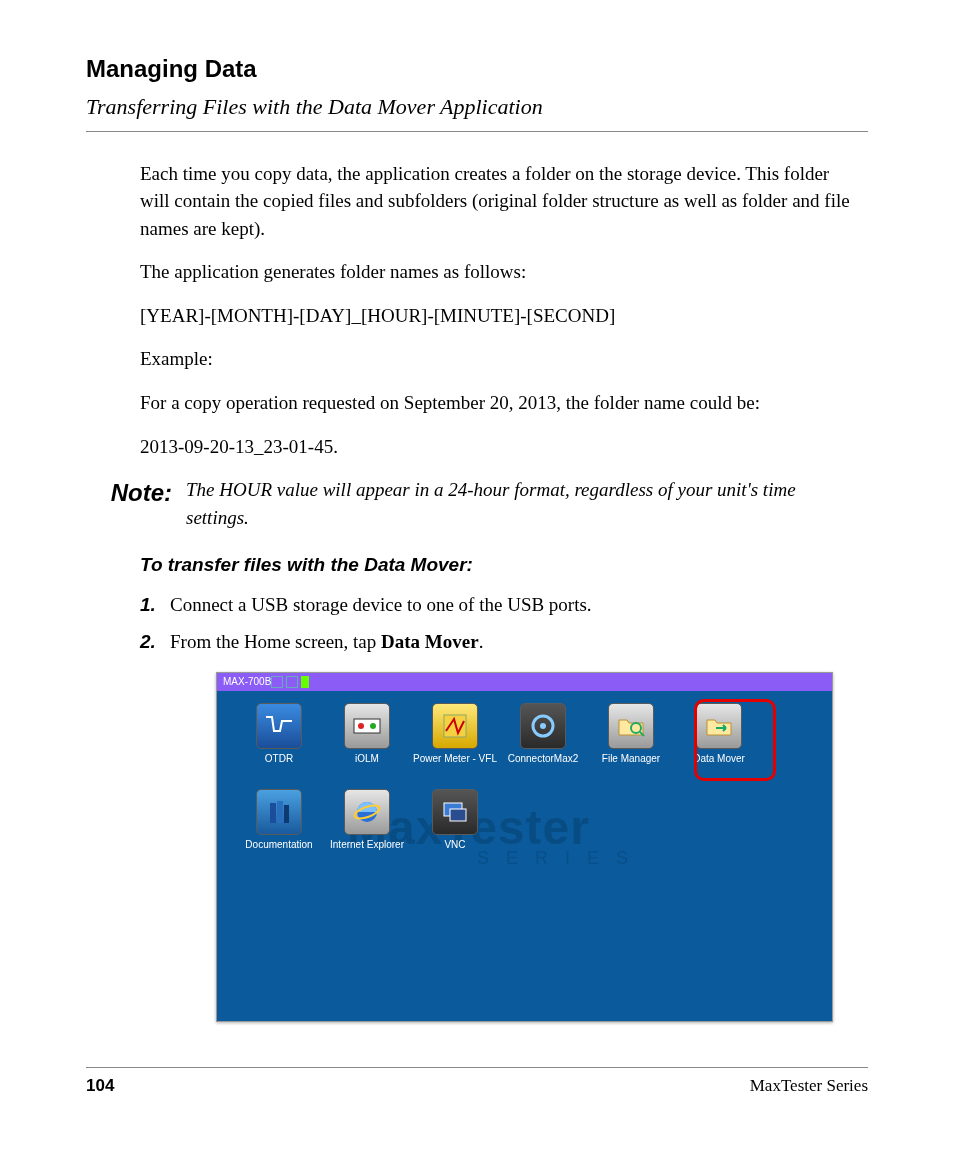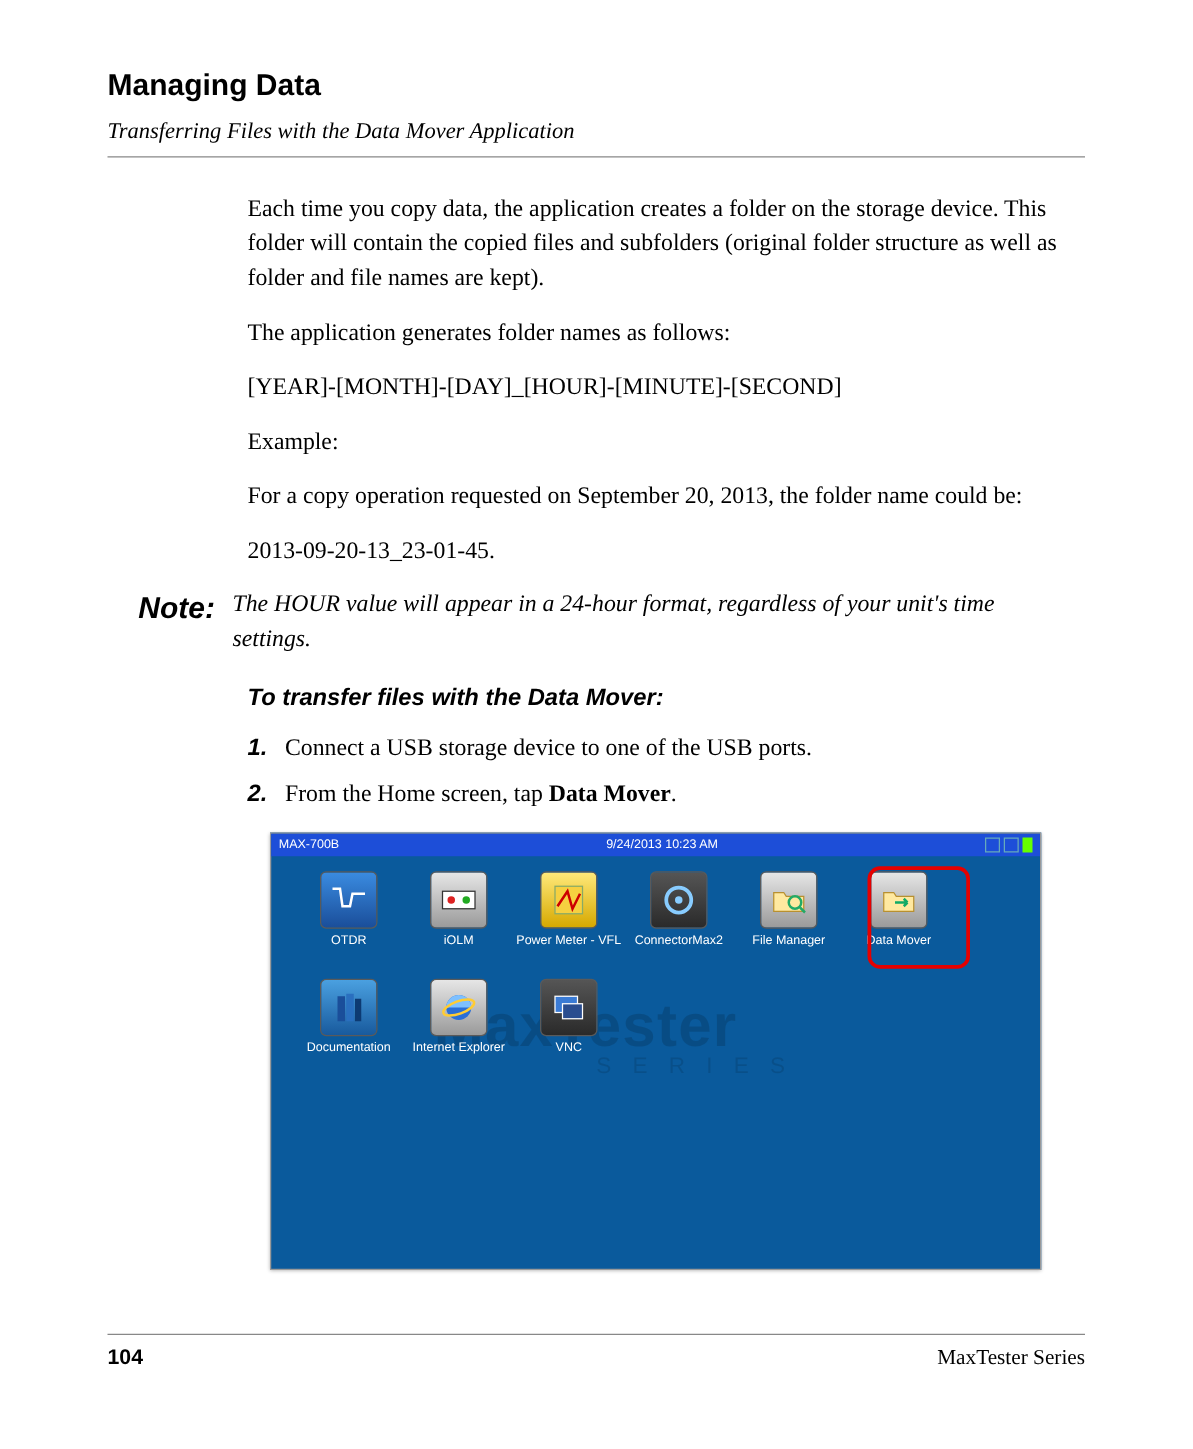--- a/index.html
+++ b/index.html
@@ -1,35 +1,35 @@
 <!DOCTYPE html>
 <html><head>
 <meta charset="utf-8">
 <style>
   html,body{margin:0;padding:0;background:#fff;color:#000;}
   body{width:954px;height:1159px;font-family:Georgia,"Times New Roman",serif;font-size:19px;line-height:1.45;position:relative;}
   .page{padding:52px 86px 0 86px;box-sizing:border-box;}
   .hdr-title{font-family:"Segoe UI",Arial,sans-serif;font-weight:700;font-size:24px;margin-bottom:4px;}
-  .hdr-sub{font-style:italic;font-size:18px;margin-bottom:8px;}
+  .hdr-sub{font-style:italic;font-size:22px;margin-bottom:8px;}
   .rule{border:none;border-top:1.5px solid #888;margin:0 0 28px 0;}
-  .body-col{margin-left:112px;margin-right:10px;}
+  .body-col{margin-left:54px;margin-right:10px;}
   .para{margin:0 0 16px 0;}
   .note-row{display:flex;margin:0 0 20px 0;}
   .note-label{flex:0 0 100px;font-family:"Segoe UI",Arial,sans-serif;font-weight:700;font-style:italic;font-size:24px;text-align:right;padding-right:14px;box-sizing:border-box;}
   .note-text{flex:1;font-style:italic;margin-right:10px;}
   .instr-title{font-family:"Segoe UI",Arial,sans-serif;font-weight:700;font-style:italic;font-size:19px;margin:0 0 12px 0;}
   ol.steps{list-style:none;padding:0;margin:0;}
   ol.steps li{display:flex;margin-bottom:10px;}
   ol.steps .num{font-family:"Segoe UI",Arial,sans-serif;font-weight:700;font-style:italic;width:30px;flex:0 0 30px;}
   ol.steps .step-text{flex:1;}
   .bold{font-weight:700;}
   
   .shot-wrap{margin-left:130px;margin-top:16px;width:615px;}
   .shot{width:615px;height:348px;background:#0a5a9c;border:1px solid #999;box-shadow:0 1px 3px rgba(0,0,0,.3);position:relative;font-family:"Segoe UI",Arial,sans-serif;color:#fff;font-size:10px;}
-  .statusbar{position:absolute;top:0;left:0;right:0;height:18px;background:#1d4ed8;display:flex;align-items:center;padding:0 6px;font-size:10px;}
+  .statusbar{position:absolute;top:0;left:0;right:0;height:18px;background:#8b5cf6;display:flex;align-items:center;padding:0 6px;font-size:10px;}
   .sb-title{flex:0 0 auto;}
   .sb-time{flex:1;text-align:center;}
   .sb-icons{flex:0 0 auto;display:flex;gap:3px;align-items:center;}
   .sb-ic{width:10px;height:10px;border:1px solid #6ab;}
   .sb-batt{width:8px;height:12px;background:#6f0;}
   .grid{position:absolute;top:30px;left:18px;right:29px;display:flex;flex-wrap:wrap;}
   .app{width:88px;text-align:center;margin-bottom:12px;}
   .app .icon{width:44px;height:44px;margin:0 auto 4px auto;border-radius:5px;background:linear-gradient(#e6e6e6,#bfbfbf);border:1px solid #5a5a5a;display:flex;align-items:center;justify-content:center;overflow:hidden;}
   .app .icon.blue{background:linear-gradient(#3a8be0,#1a4e9a);}
   .app .icon.dark{background:linear-gradient(#555,#2a2a2a);}
@@ -84,21 +84,20 @@
           <span>From the Home screen, tap </span><span class="bold">Data Mover</span><span>.</span>
         </span>
       </li>
     </ol>
   </div>
 
   <div class="shot-wrap">
     <div class="shot">
       <div class="statusbar">
         <span class="sb-title">MAX-700B</span>
-        <span class="sb-time">9/24/2013 10:23 AM</span>
         <span class="sb-icons">
           <span class="sb-ic"></span>
           <span class="sb-ic"></span>
           <span class="sb-batt"></span>
         </span>
       </div>
       <div class="wm">MaxTester</div>
       <div class="wm-sub">S E R I E S</div>
 
       <div class="grid">

